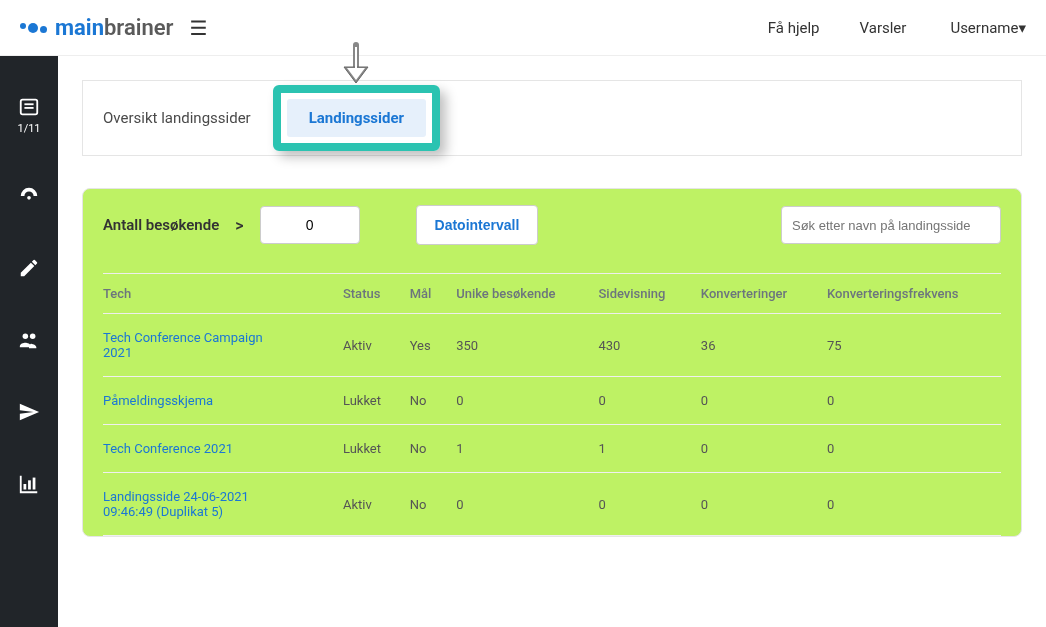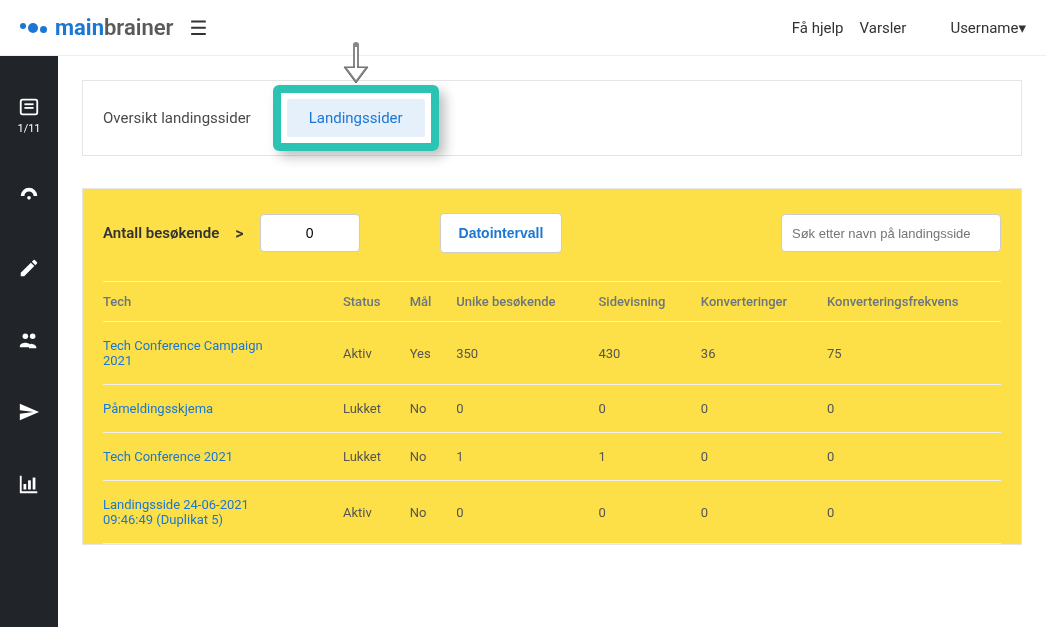--- a/index.html
+++ b/index.html
@@ -9,45 +9,45 @@
     .logo { display: flex; align-items: center; gap: 4px; font-size: 22px; font-weight: 700; }
     .logo-dots { display: inline-flex; gap: 2px; margin-right: 4px; }
     .logo-dots span { width: 8px; height: 8px; background: #1b77d4; border-radius: 50%; display: inline-block; }
     .logo-dots span:nth-child(1){ width:6px; height:6px; align-self: flex-start;}
     .logo-dots span:nth-child(2){ width:10px; height:10px; }
     .logo-dots span:nth-child(3){ width:7px; height:7px; align-self: flex-end;}
     .logo-main { color: #1b77d4; }
     .logo-brainer { color: #5a5a5a; font-weight:600;}
     .hamburger { font-size: 20px; color: #333; cursor: pointer; }
     .topbar-spacer { flex: 1; }
-    .topbar-link { color: #333; font-size: 15px; cursor: pointer; }
+    .topbar-link { color: #333; font-size: 15px; cursor: pointer; margin-left: 24px; }
     .user-menu { display: flex; align-items: center; gap: 0; margin-left: 28px; cursor: pointer; font-size:15px;}
 
     .layout { display: flex; min-height: calc(100vh - 56px); }
     .sidebar { width: 58px; background: #212529; display: flex; flex-direction: column; align-items: center; padding-top: 40px; gap: 50px; color: #fff; }
     .sidebar-item { display:flex; flex-direction:column; align-items:center; gap:4px; cursor:pointer; width:100%;}
     .sidebar-icon { width: 22px; height: 22px; fill: #fff; }
     .sidebar-step { font-size: 11px; color:#fff; }
 
     .content { flex: 1; background: #fff; padding: 24px; position: relative; }
     
     .tab-card { background: #fff; border: 1px solid #e5e5e5; border-radius: 0; padding: 18px 20px; display: flex; align-items: center; gap: 36px; position: relative; margin-bottom: 32px; }
     .tab-link { color: #4a4a4a; font-size: 15px; cursor: pointer; }
     .tab-highlight-wrap { position: relative; display:inline-block; }
-    .tab-active { color: #1b77d4; font-weight: 400; font-size: 15px; background: #e6f0fb; padding: 10px 22px; border-radius: 3px; cursor:pointer; display:inline-block;}
+    .tab-active { color: #1b77d4; font-weight: 700; font-size: 15px; background: #e6f0fb; padding: 10px 22px; border-radius: 3px; cursor:pointer; display:inline-block;}
     .highlight-box { position:absolute; inset:-14px; border: 8px solid #2bc3b1; border-radius: 6px; box-shadow: 6px 6px 12px rgba(0,0,0,0.25); pointer-events:none; }
     .arrow-down { position: absolute; left: 50%; top: -58px; transform: translateX(-50%); }
     .arrow-down svg { width: 40px; height: 48px; }
 
-    .filter-card { background: #fde047; border: 1px solid #e5e5e5; border-radius: 0; padding: 24px 20px 0; }
+    .filter-card { background: #bef264; border: 1px solid #e5e5e5; border-radius: 8px; padding: 16px 20px 0; }
     .filter-bar { display: flex; align-items: center; gap: 16px; margin-bottom: 28px;}
     .filter-label { font-size: 15px; font-weight: 600;}
     .gt { font-weight: 600;}
     .num-input { width: 100px; height: 38px; border: 1px solid #ccc; border-radius: 4px; text-align: center; font-size: 14px; }
-    .date-btn { height: 40px; padding: 0 18px; border: 1px solid #ccc; border-radius: 4px; background:#fff; color: #1b77d4; font-weight: 600; font-size: 14px; cursor:pointer; margin-left: 64px;}
+    .date-btn { height: 40px; padding: 0 18px; border: 1px solid #ccc; border-radius: 4px; background:#fff; color: #1b77d4; font-weight: 600; font-size: 14px; cursor:pointer; margin-left: 40px;}
     .filter-spacer { flex:1;}
     .search-input { width: 220px; height: 38px; border: 1px solid #ccc; border-radius: 4px; padding: 0 10px; font-size: 13px; color:#777;}
 
     table { width: 100%; border-collapse: collapse; font-size: 13px; }
     thead th { text-align: left; color: #6c757d; font-weight: 500; padding: 12px 8px; border-top: 1px solid #eee; border-bottom: 1px solid #eee;}
     tbody td { padding: 16px 8px; border-bottom: 1px solid #f0f0f0; vertical-align: middle; color:#555;}
     .name-link { color: #1b77d4; cursor: pointer; max-width: 180px; display:inline-block;}
     th:first-child, td:first-child{ padding-left:0;}
   </style>
 </head>

